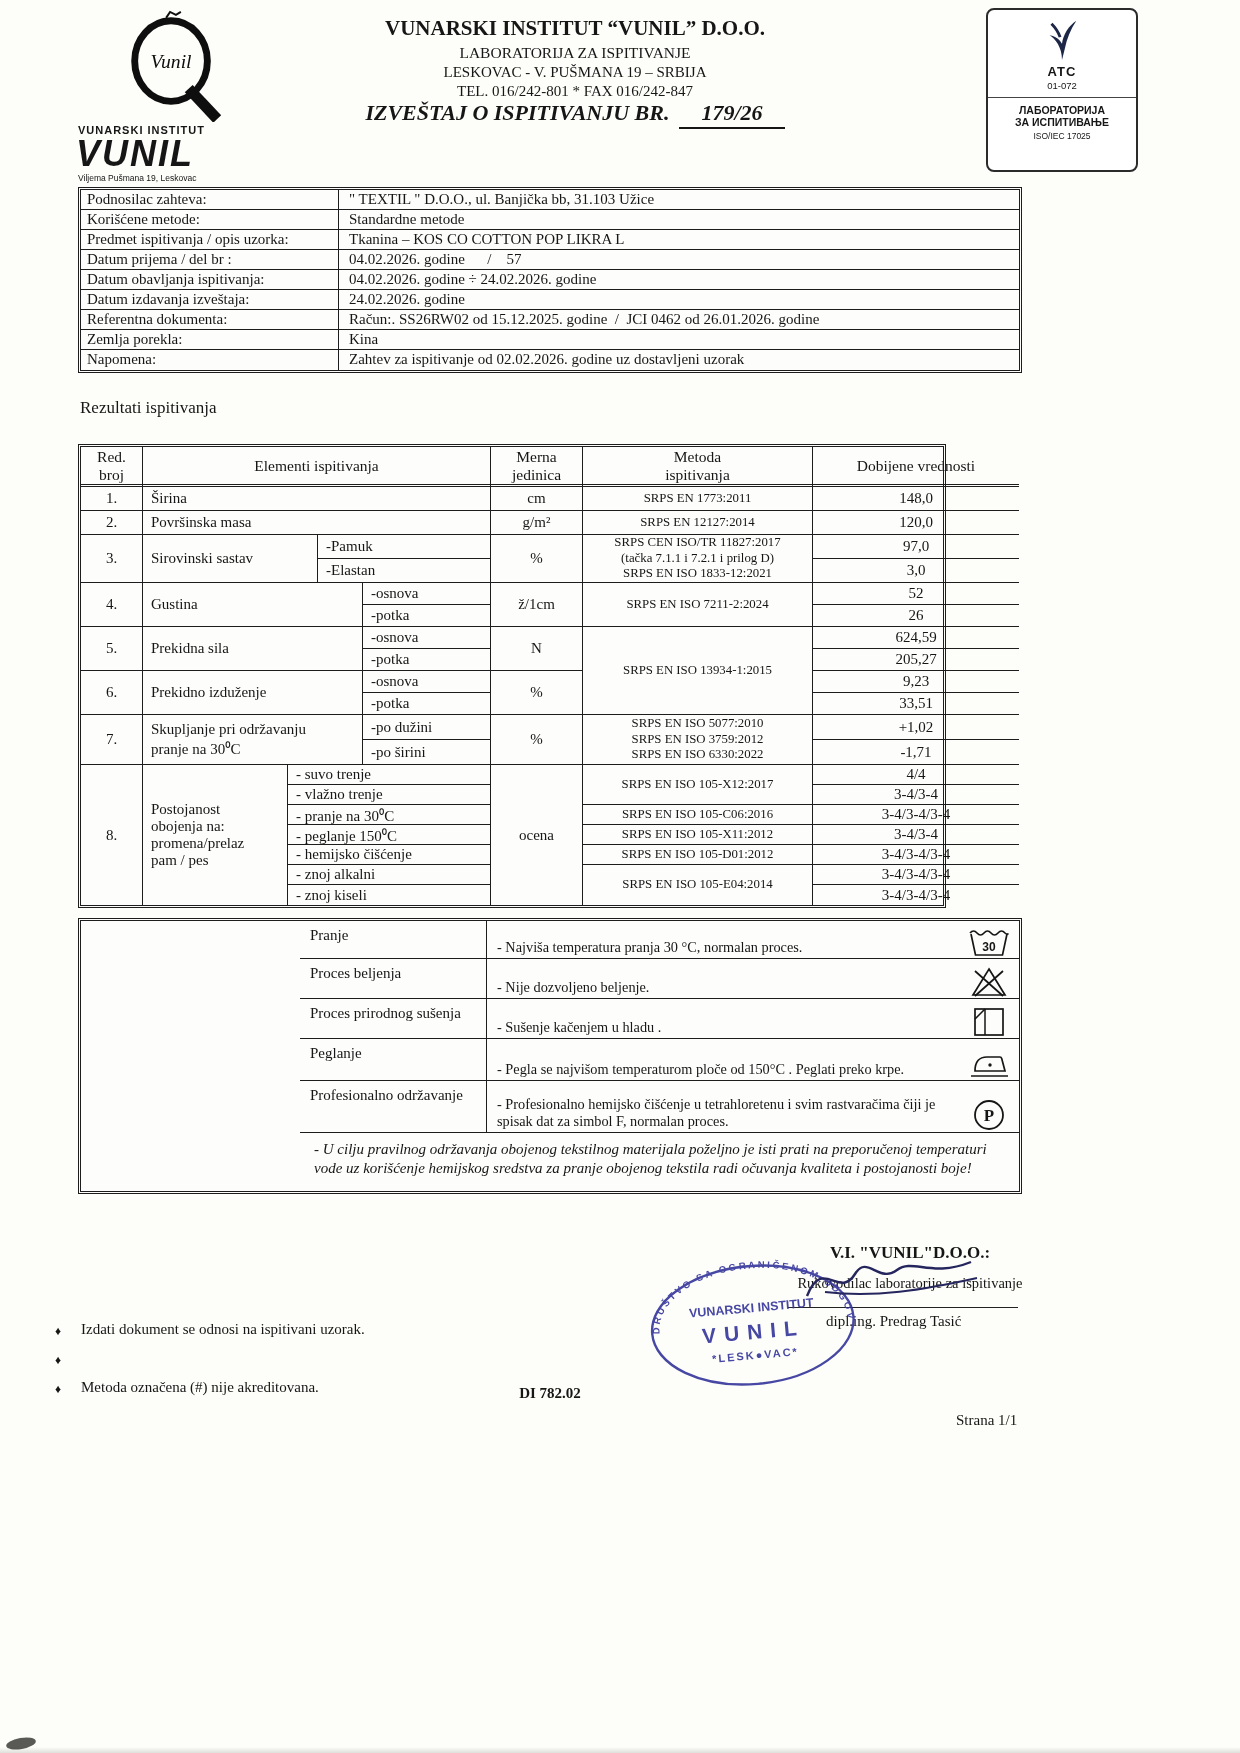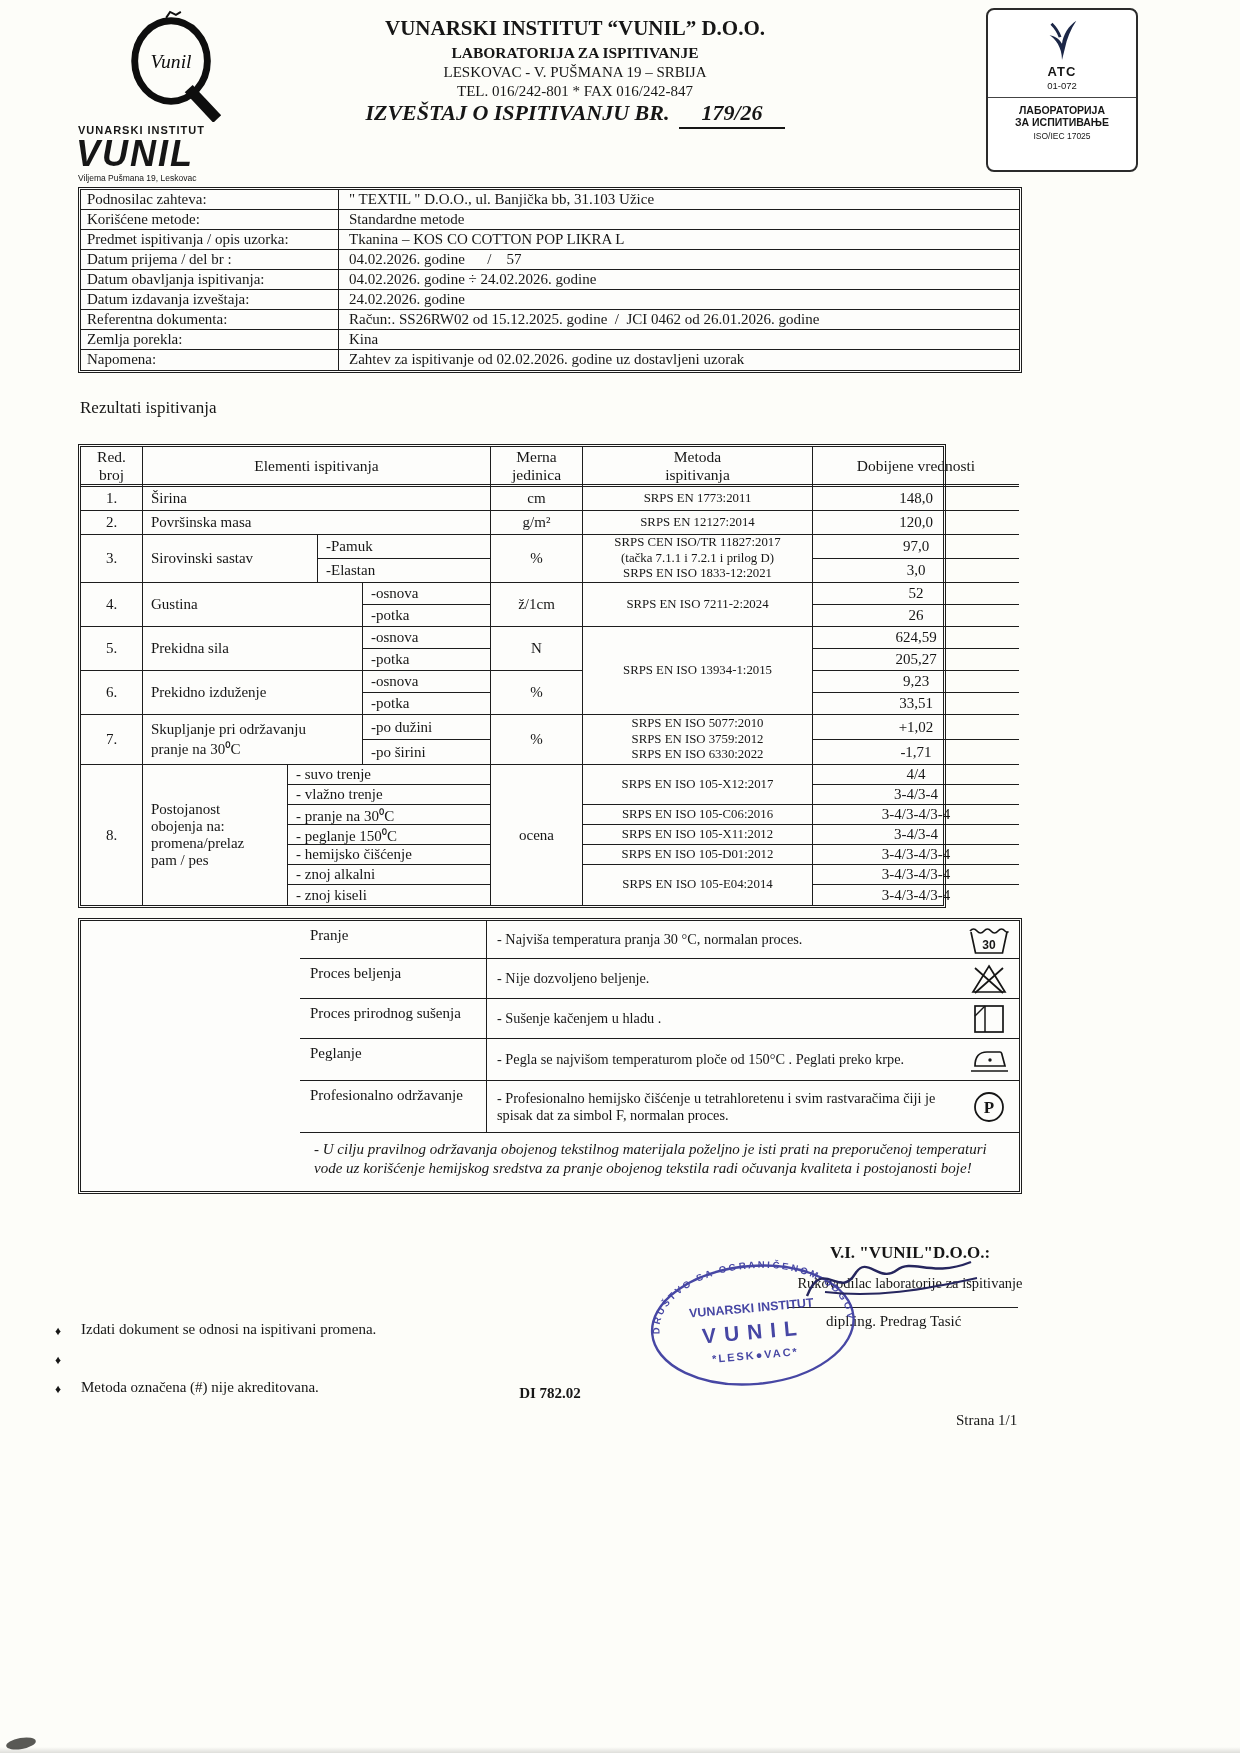--- a/index.html
+++ b/index.html
@@ -13,21 +13,21 @@
 
   
   .logo-block { position:absolute; left:70px; top:10px; width:205px; text-align:center; }
   .logo-q { display:block; margin:0 auto; }
   .logo-top { font-family:"Liberation Sans", sans-serif; font-size:11px; font-weight:bold; letter-spacing:1px; margin-top:2px; text-align:left; padding-left:8px;}
   .logo-name { font-family:"Liberation Sans", sans-serif; font-size:36px; font-weight:bold; font-style:italic; letter-spacing:2px; line-height:1; text-align:left; padding-left:6px;}
   .logo-addr { font-family:"Liberation Sans", sans-serif; font-size:8.5px; margin-top:1px; text-align:left; padding-left:8px;}
 
   .head-center { position:absolute; left:290px; top:16px; width:570px; text-align:center; }
   .inst { font-size:21px; font-weight:bold; }
-  .lab { font-size:15.5px; font-weight:bold; margin-top:3px; }
+  .lab { font-size:15.5px; font-weight:normal; margin-top:3px; }
   .haddr { font-size:15px; margin-top:2px; }
   .tel { font-size:15px; margin-top:2px; }
   .title-row { font-size:22px; font-weight:bold; font-style:italic; }
   .title-num { display:inline-block; border-bottom:2px solid #161616; padding:0 22px 1px; margin-left:10px; }
 
   .badge { position:absolute; left:986px; top:8px; width:152px; height:164px; border:2px solid #2b2b2b; border-radius:8px; background:#fff;
     display:flex; flex-direction:column; align-items:center; padding-top:8px; font-family:"Liberation Sans", sans-serif; }
   .atc-name { font-size:13px; font-weight:bold; letter-spacing:1px; margin-top:2px; }
   .atc-code { font-size:9.5px; margin-top:1px; }
   .badge-sep { width:100%; border-top:1.5px solid #444; margin:6px 0; }
@@ -55,21 +55,21 @@
   .br0 { border-right:none; }
   .bb0 { border-bottom:none; }
 
   
   .care { position:absolute; left:78px; top:918px; width:944px; border:3px double #1d1d1d; background:#fdfdfb; }
   .cgrid { display:grid; grid-template-columns:219px 187px 532px; grid-template-rows:38px 40px 40px 42px 52px 58px; }
   .care-left { grid-area:1/1/7/2; border-right:1px solid #1d1d1d; text-align:center; padding-top:48px; }
   .care-title { font-size:16.5px; font-weight:bold; }
   .care-sub { font-size:15px; margin-top:2px; }
   .clabel { border-right:1px solid #1d1d1d; border-bottom:1px solid #1d1d1d; font-size:15px; padding:6px 4px 0 10px; }
-  .ccontent { border-bottom:1px solid #1d1d1d; display:flex; align-items:center;gap:16px; }
+  .ccontent { border-bottom:1px solid #1d1d1d; display:flex; align-items:flex-end;gap:16px; }
   .cdesc { flex:1; font-size:14.3px; padding:2px 2px 2px 10px; }
   .csym { width:60px; display:flex; justify-content:center; align-items:center; }
   .cnote { grid-area:6/2/7/4; font-style:italic; font-size:15px; line-height:1.25; padding:7px 16px 4px 14px; }
 
   
   .f-company { position:absolute; left:760px; top:1243px; width:300px; text-align:center; font-size:17px; font-weight:bold; }
   .f-role { position:absolute; left:745px; top:1275px; width:330px; text-align:center; font-size:14.5px; }
   .f-line { position:absolute; left:788px; top:1307px; width:230px; border-top:1.5px solid #222; }
   .f-signer { position:absolute; left:826px; top:1313px; font-size:15px; z-index:1; }
   .stamp-wrap { position:absolute; left:646px; top:1260px; transform:rotate(-5deg); opacity:0.9; z-index:5; }
@@ -352,21 +352,21 @@
       </text>
       <text x="107" y="52" text-anchor="middle" font-family="Liberation Sans, sans-serif" font-size="12.5" font-weight="bold" fill="#34349b">VUNARSKI INSTITUT</text>
       <text x="107" y="79" text-anchor="middle" font-family="Liberation Sans, sans-serif" font-size="21" font-weight="bold" letter-spacing="8" fill="#34349b">VUNIL</text>
       <text x="107" y="99" text-anchor="middle" font-family="Liberation Sans, sans-serif" font-size="11" font-weight="bold" letter-spacing="2" fill="#34349b">*LESK●VAC*</text>
     </svg>
   </div>
 
   <div class="bullets">
     <div class="bullet-row">
       <span class="bullet-mark">♦</span>
-      <span>Izdati dokument se odnosi na ispitivani promena.</span>
+      <span>Izdati dokument se odnosi na ispitivani uzorak.</span>
     </div>
     <div class="bullet-row">
       <span class="bullet-mark">♦</span>
     </div>
     <div class="bullet-row">
       <span class="bullet-mark">♦</span>
       <span>Metoda označena (#) nije akreditovana.</span>
     </div>
   </div>
 

